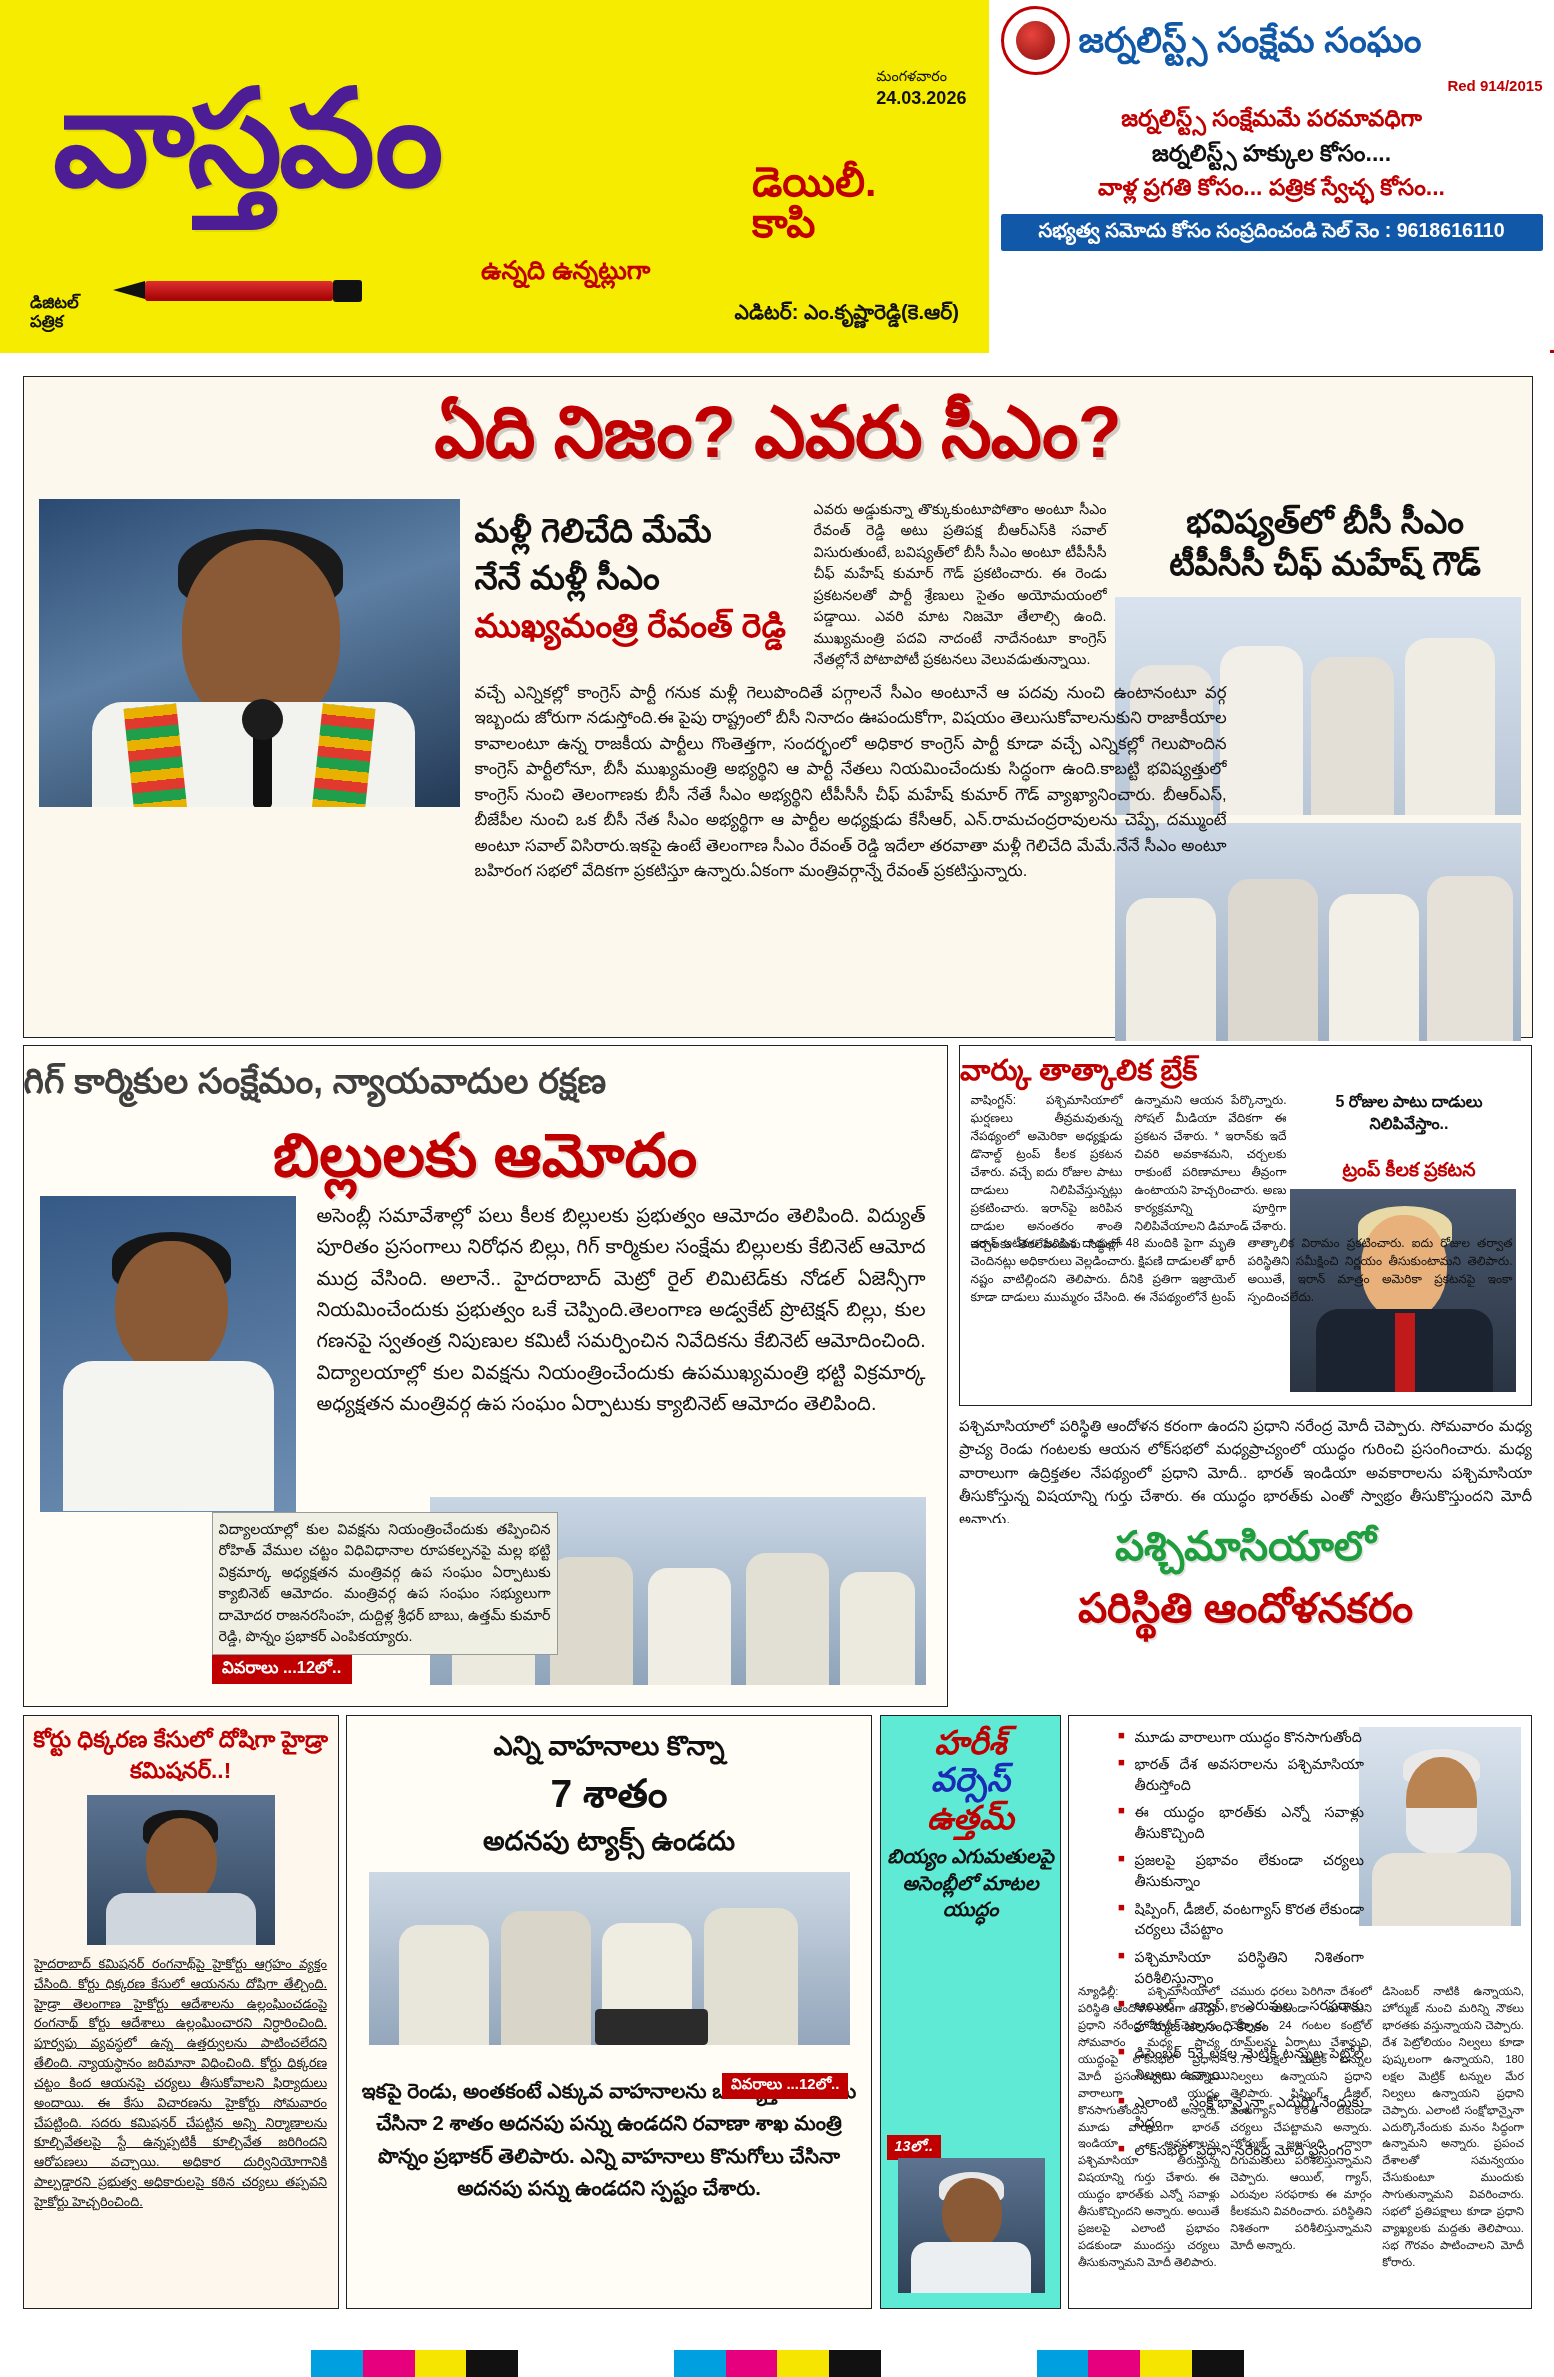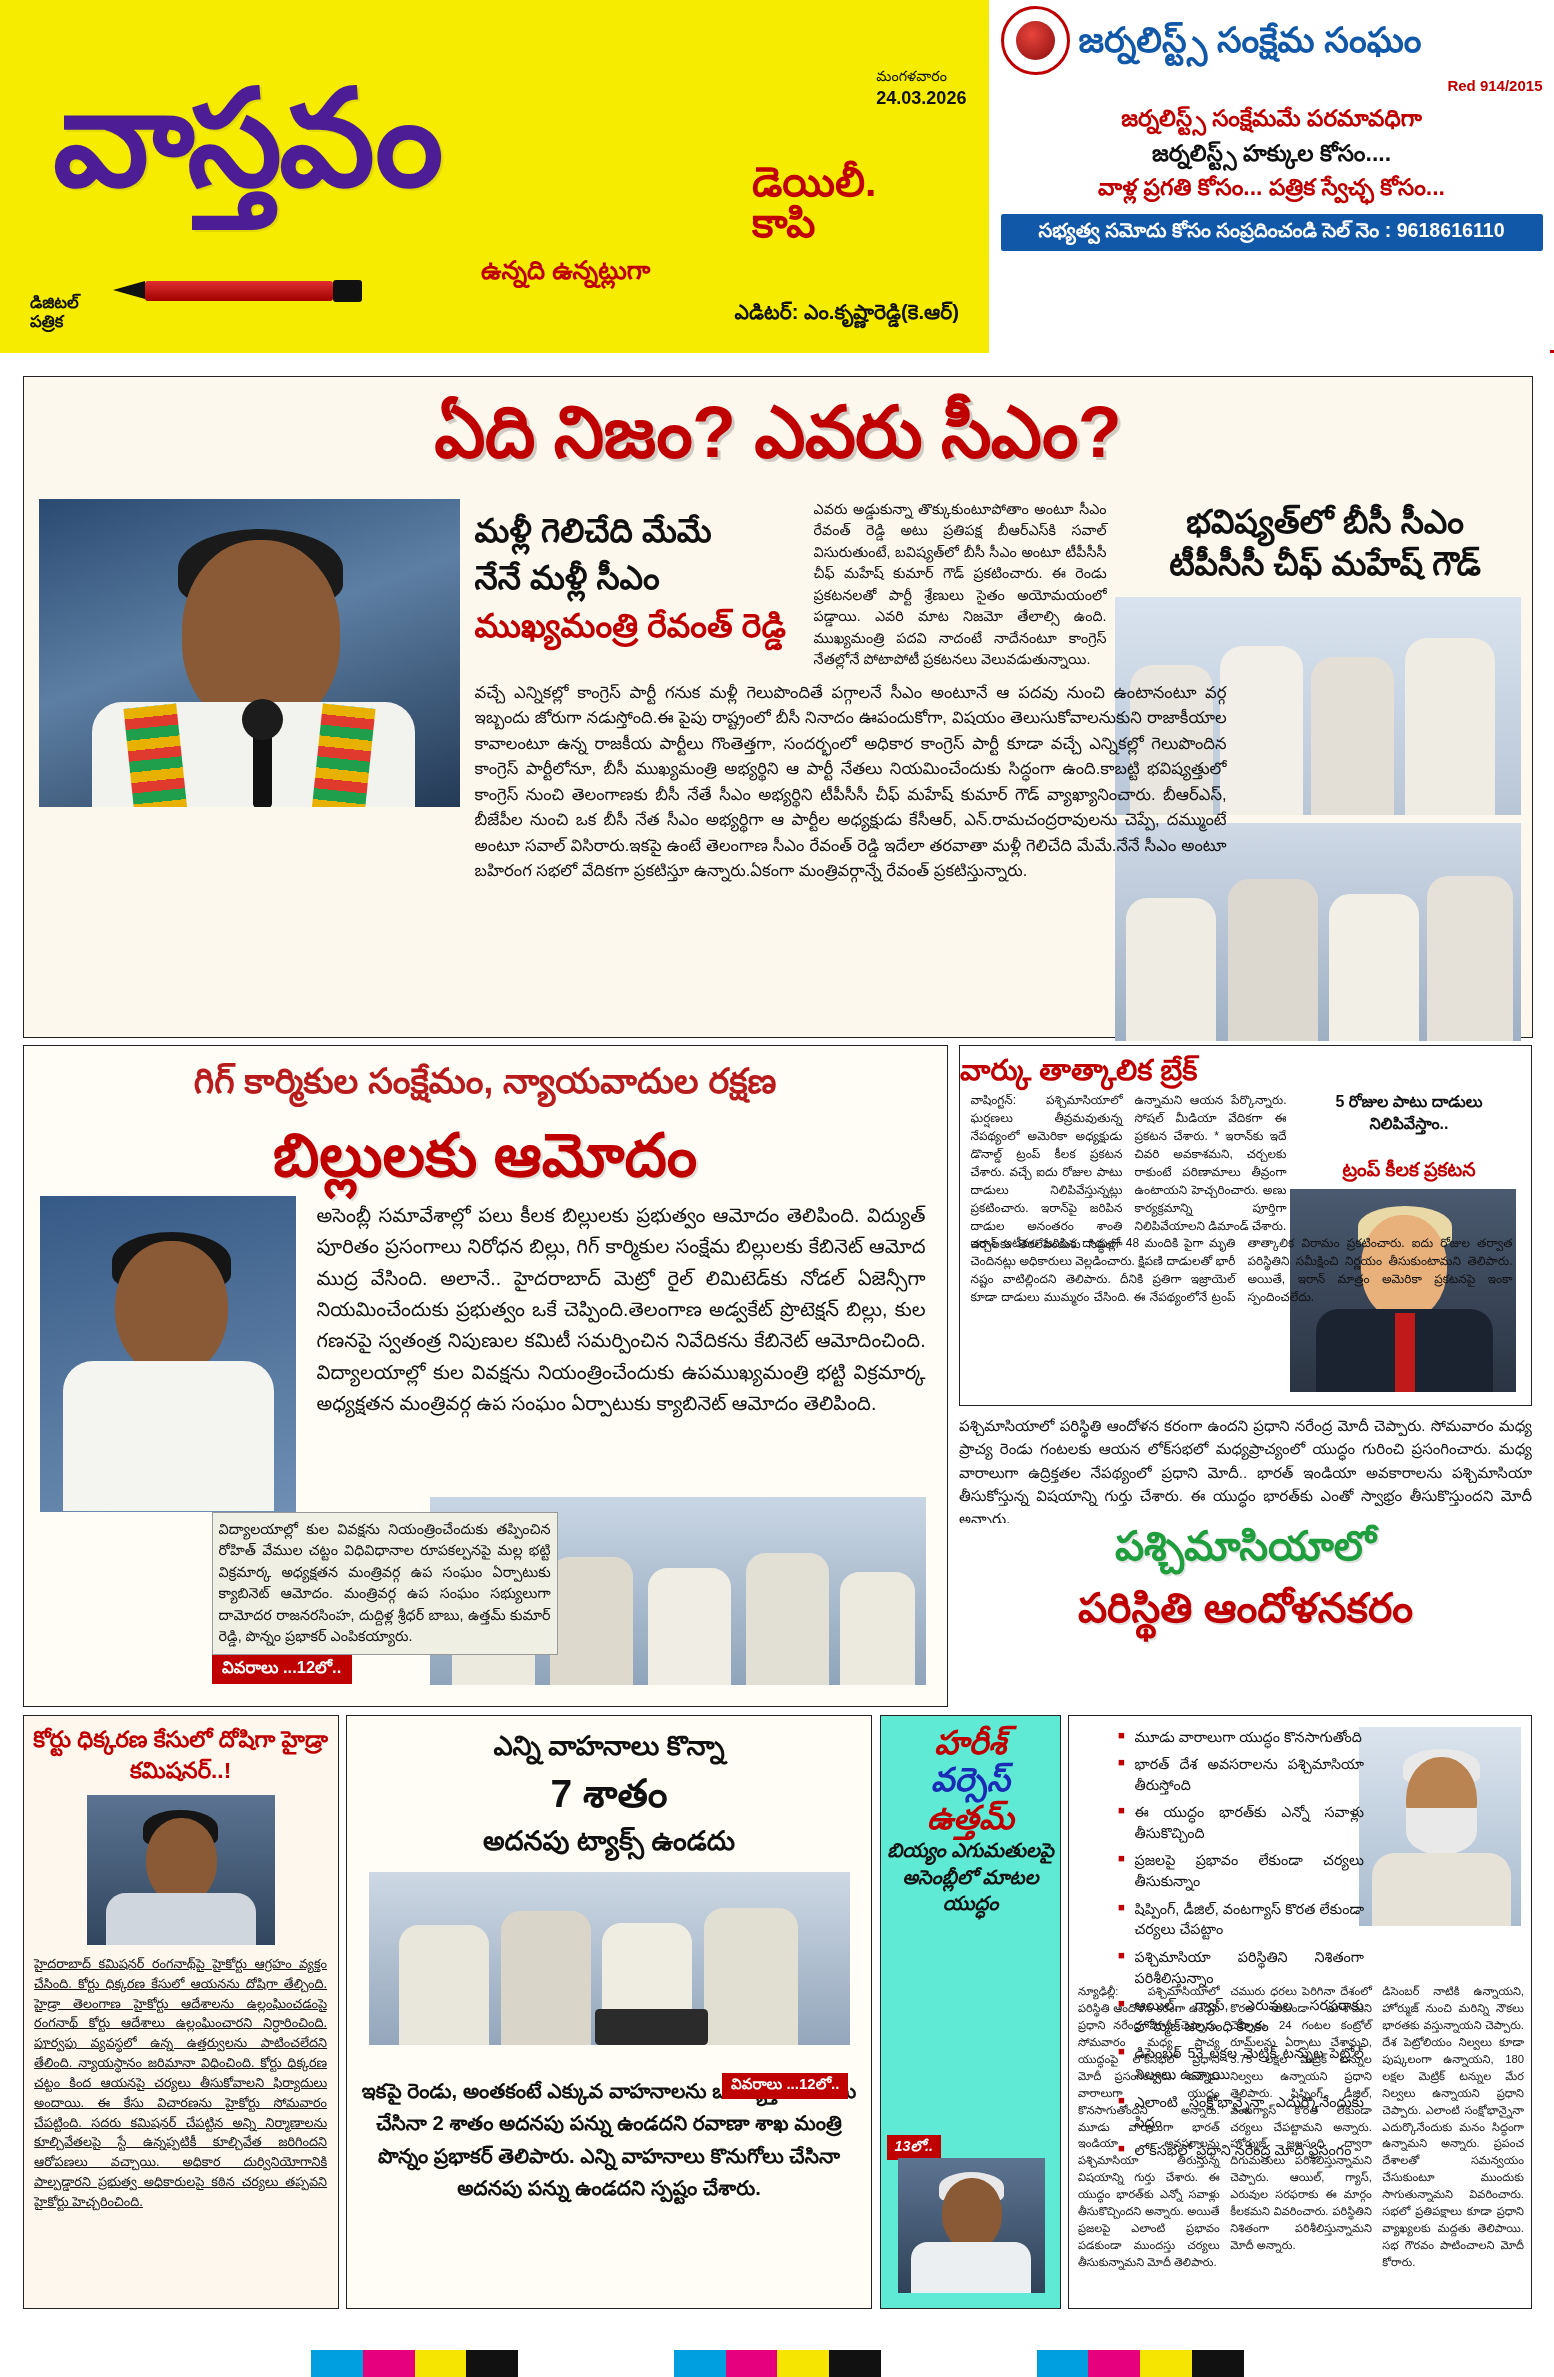--- a/index.html
+++ b/index.html
@@ -199,22 +199,22 @@
   .lead-photo2 .p { position:absolute; bottom:0; border-radius: 22.6px 22.6px 0 0; }
   .lead-photo3 {
     position: absolute; left: 1091px; top: 331px; width: 406px; height: 218px;
     background: linear-gradient(#cfd9e6,#9fb0c4);
     overflow: hidden;
   }
 
   
   .second { left: 22.6px; top: 1045px; width: 925px; height: 662px; background:#fffdf5; }
   .second-h1 {
-    text-align: center; margin-top: 15px;
-    font-size: 35px; font-weight: bold; color: #b91c1c;
+    margin-top: 15px;
+    font-size: 35px; font-weight: bold; color: #404040;
   }
   .second-h2 {
     text-align: center; margin-top: 10.5px;
     font-size: 60px; font-weight: bold; color: #c00000;
     text-shadow: 2.3px 2.3px 0 rgba(0,0,0,0.12);
   }
   .second-photo {
     position: absolute; left: 16.5px; top: 150px; width: 256px; height: 316px;
     background: linear-gradient(165deg,#365a86,#6f8fb3);
     overflow:hidden;
@@ -342,21 +342,21 @@
   }
 
   
   .harish { left: 880px; top: 1715px; width: 181px; height: 594px; background:#5eead4;font-style:italic; }
   .harish-h {
     text-align:center; margin-top: 7.5px;
     font-size: 33px; font-weight:bold; color:#c00000; line-height:1.15;
   }
   .harish-h .blue { color:#1a2bb5; }
   .harish-sub {
-    text-align:center; font-size: 19.6px; font-weight:bold; color:#111; line-height:1.35;
+    text-align:center; margin-top: 6px; font-size: 19.6px; font-weight:bold; color:#111; line-height:1.35;
   }
   .harish-photo {
     position:absolute; left: 16.5px; bottom: 15px; width: 147px; height: 135px;
     background: linear-gradient(#5d7491,#2f4258); overflow:hidden;
   }
   .harish-photo .face { position:absolute; left:44px; top:19.6px; width:60px; height:72px; border-radius:48%; background:#8a5a36; }
   .harish-photo .hair { position:absolute; left:41px; top:13.5px; width:65px; height:30px; border-radius:50% 50% 22% 22%; background:#e8e8e8; }
   .harish-photo .shirt { position:absolute; left:13.5px; top:84px; width:120px; height:53px; background:#eceff2; border-radius:16.5px 16.5px 0 0; }
   .harish-cap {
     position:absolute; left: 6px; bottom: 148px;

